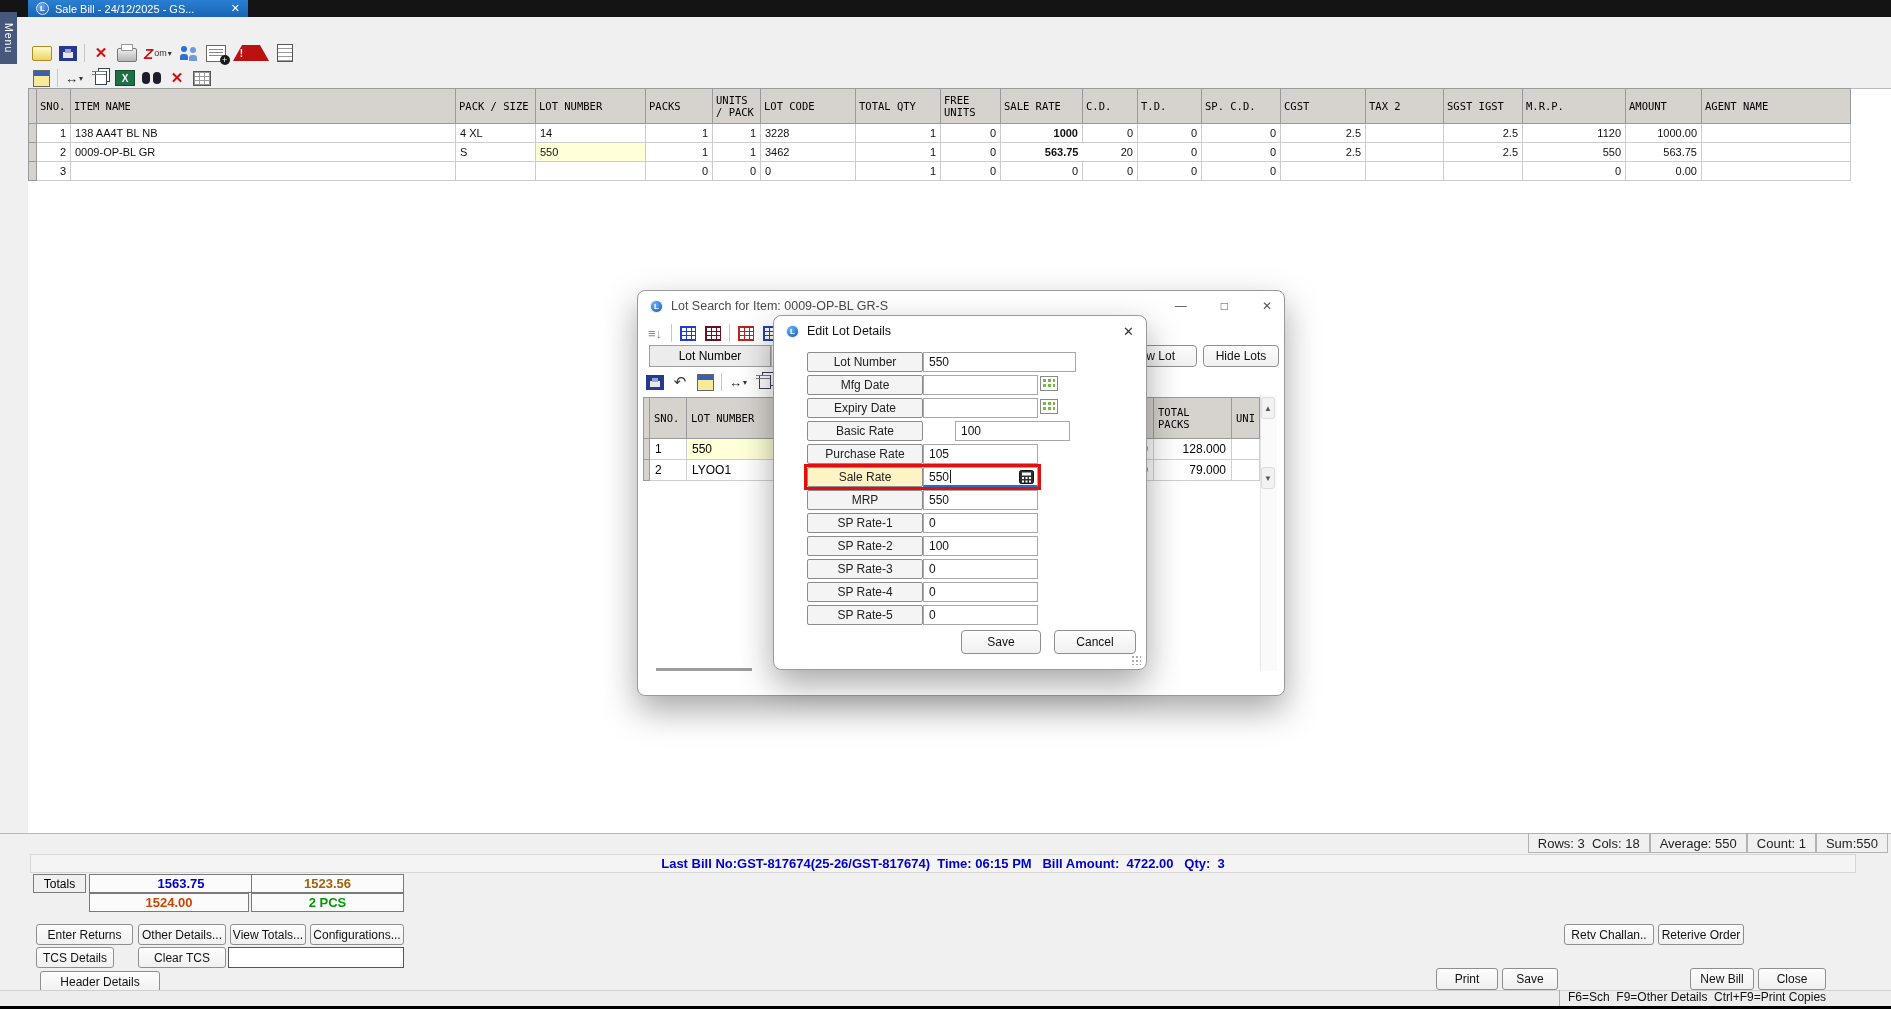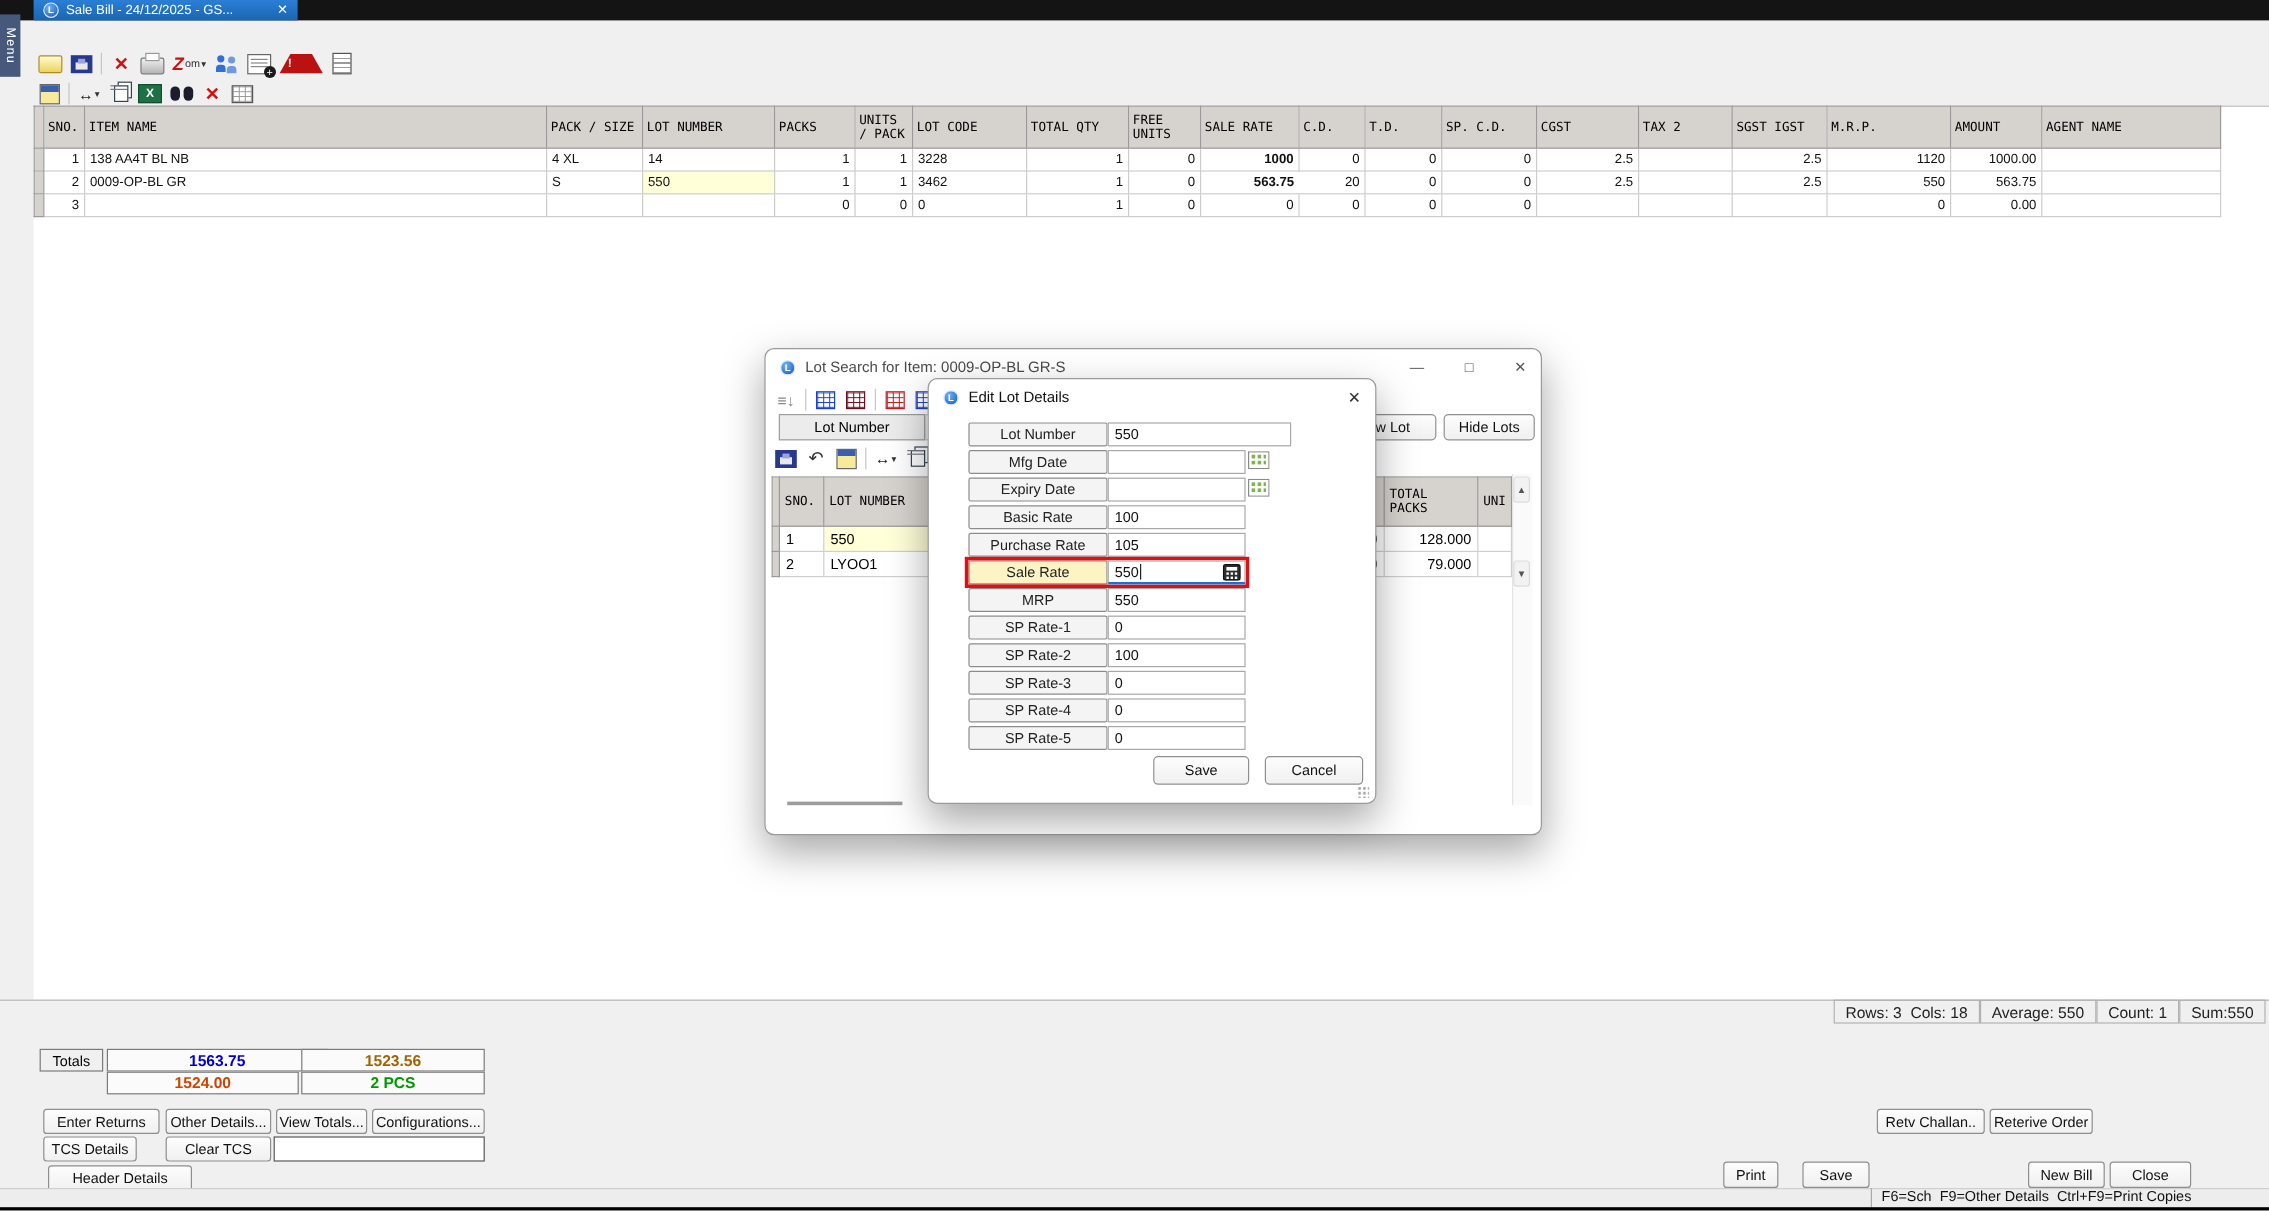--- a/index.html
+++ b/index.html
@@ -432,21 +432,21 @@
               <g fill="#7ab648">
                 <rect x="3" y="3" width="3" height="3"></rect>
                 <rect x="8" y="3" width="3" height="3"></rect>
                 <rect x="13" y="3" width="2" height="3"></rect>
                 <rect x="3" y="8" width="3" height="3"></rect>
                 <rect x="8" y="8" width="3" height="3"></rect>
                 <rect x="13" y="8" width="2" height="3"></rect>
               </g>
             </svg></span>
         </div>
-        <div class="el-row" style="top: 105px;">
+        <div class="el-row" style="top: 105px; gap: 32px;">
           <div class="el-label">Basic Rate</div>
           <div class="el-field">
             <span>100</span>
           </div>
         </div>
         <div class="el-row" style="top: 128px;">
           <div class="el-label">Purchase Rate</div>
           <div class="el-field">
             <span>105</span>
           </div>
@@ -513,39 +513,40 @@
   </div>
 
   <div class="statusbar"></div>
   <div class="sb-cells">
     <span class="sb-cell">Rows: 3  Cols: 18</span>
     <span class="sb-cell">Average: 550</span>
     <span class="sb-cell">Count: 1</span>
     <span class="sb-cell">Sum:550</span>
   </div>
 
+  <div class="lastbill">Last Bill No:GST-817674(25-26/GST-817674)  Time: 06:15 PM   Bill Amount:  4722.00   Qty:  3</div>
 
   <div class="tot-label">Totals</div>
   <div class="tot-box tot-a">1563.75</div>
   <div class="tot-box tot-b">1523.56</div>
   <div class="tot-box tot-c">1524.00</div>
   <div class="tot-box tot-d">2 PCS</div>
 
   <div class="btn abs" style="left:36px;top:924px;width:97px;height:21px">Enter Returns</div>
   <div class="btn abs" style="left:138px;top:924px;width:88px;height:21px">Other Details...</div>
   <div class="btn abs" style="left:230px;top:924px;width:76px;height:21px">View Totals...</div>
   <div class="btn abs" style="left:310px;top:924px;width:94px;height:21px">Configurations...</div>
   <div class="btn abs" style="left:36px;top:947px;width:78px;height:21px">TCS Details</div>
   <div class="btn abs" style="left:138px;top:947px;width:88px;height:21px">Clear TCS</div>
   <div class="empty-box"></div>
   <div class="btn abs" style="left:40px;top:971px;width:120px;height:22px">Header Details</div>
 
   <div class="btn abs" style="left:1564px;top:924px;width:90px;height:21px">Retv Challan..</div>
   <div class="btn abs" style="left:1658px;top:924px;width:86px;height:21px">Reterive Order</div>
-  <div class="btn abs" style="left:1436px;top:968px;width:46px;height:22px">Print</div>
+  <div class="btn abs" style="left:1436px;top:968px;width:62px;height:22px">Print</div>
   <div class="btn abs" style="left:1502px;top:968px;width:56px;height:22px">Save</div>
   <div class="btn abs" style="left:1690px;top:968px;width:64px;height:22px">New Bill</div>
   <div class="btn abs" style="left:1758px;top:968px;width:68px;height:22px">Close</div>
 
   <div class="bottomstrip"></div>
   <div class="hintbar">F6=Sch  F9=Other Details  Ctrl+F9=Print Copies</div>
   <div class="bottomline"></div>
 
 </div>
 

